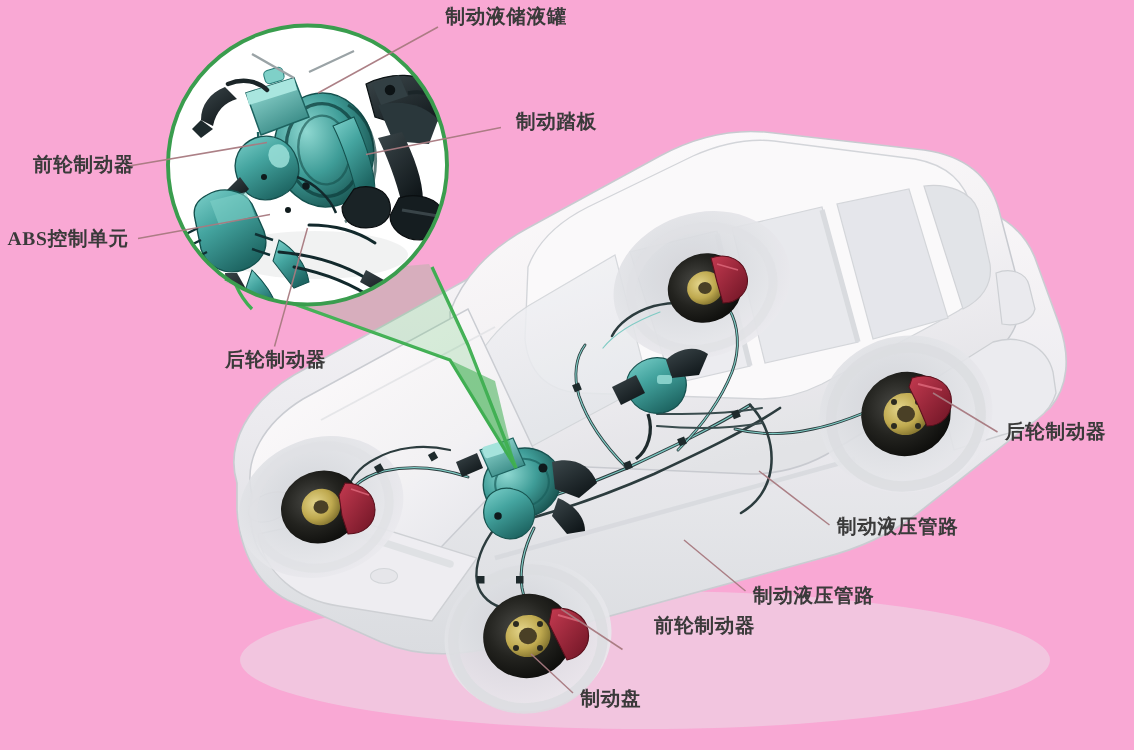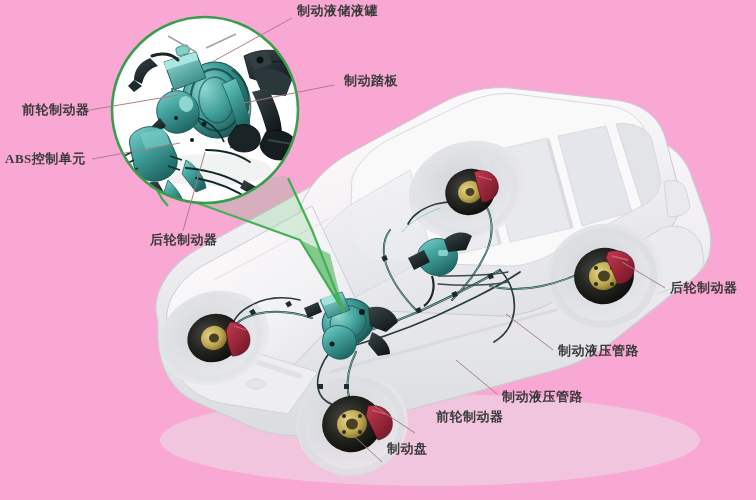--- a/index.html
+++ b/index.html
@@ -379,15 +379,15 @@
 
   <div class="label" style="left:297px;top:4px;">制动液储液罐</div>
   <div class="label" style="left:344px;top:74px;">制动踏板</div>
   <div class="label" style="left:22px;top:103px;">前轮制动器</div>
   <div class="label" style="left:5px;top:152px;font-family:Liberation Serif, serif;">ABS控制单元</div>
   <div class="label" style="left:150px;top:233px;">后轮制动器</div>
   <div class="label" style="left:670px;top:281px;">后轮制动器</div>
   <div class="label" style="left:558px;top:344px;">制动液压管路</div>
   <div class="label" style="left:502px;top:390px;">制动液压管路</div>
   <div class="label" style="left:420px;top:410px;margin-left:16px;">前轮制动器</div>
-  <div class="label" style="left:387px;top:442px;">制动盘</div>
+  <div class="label" style="left:387px;top:459px;">制动盘</div>
 
 </div>
 
 </body></html>

